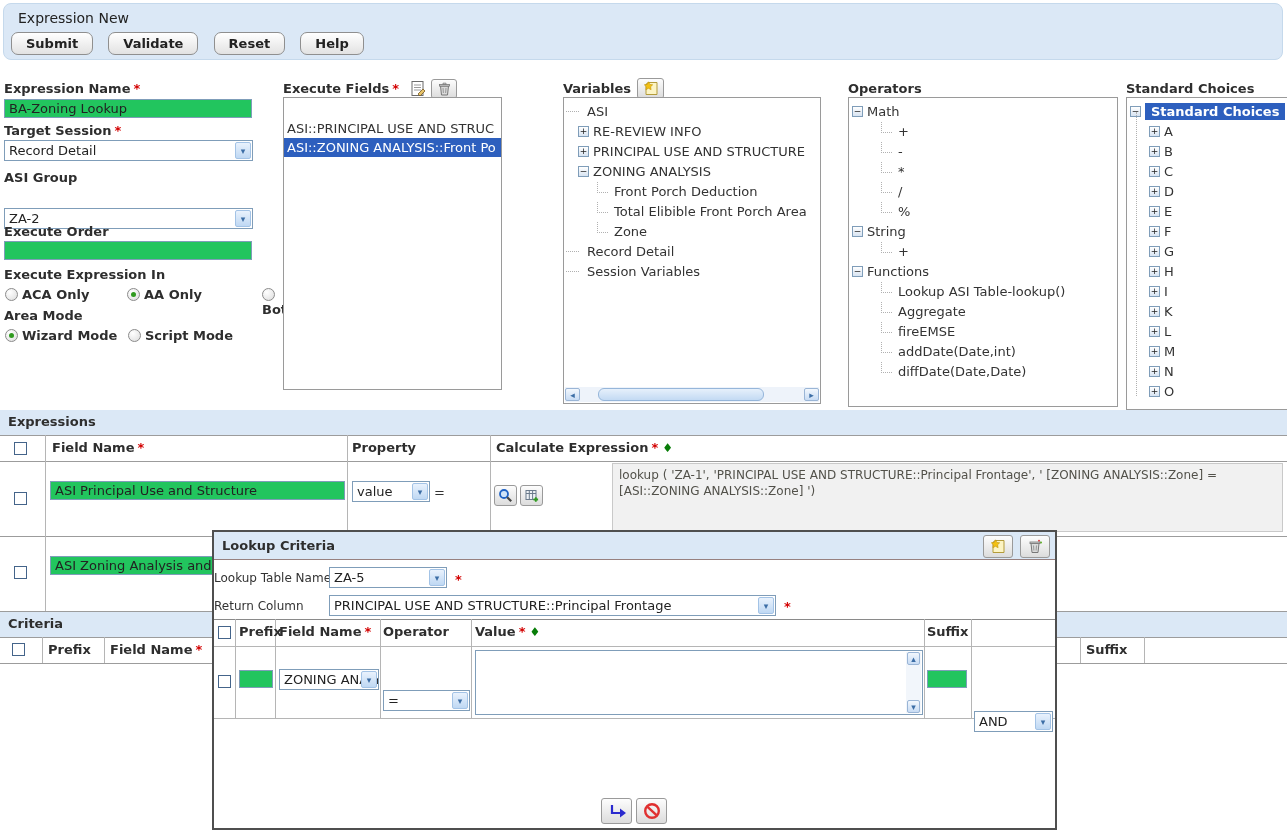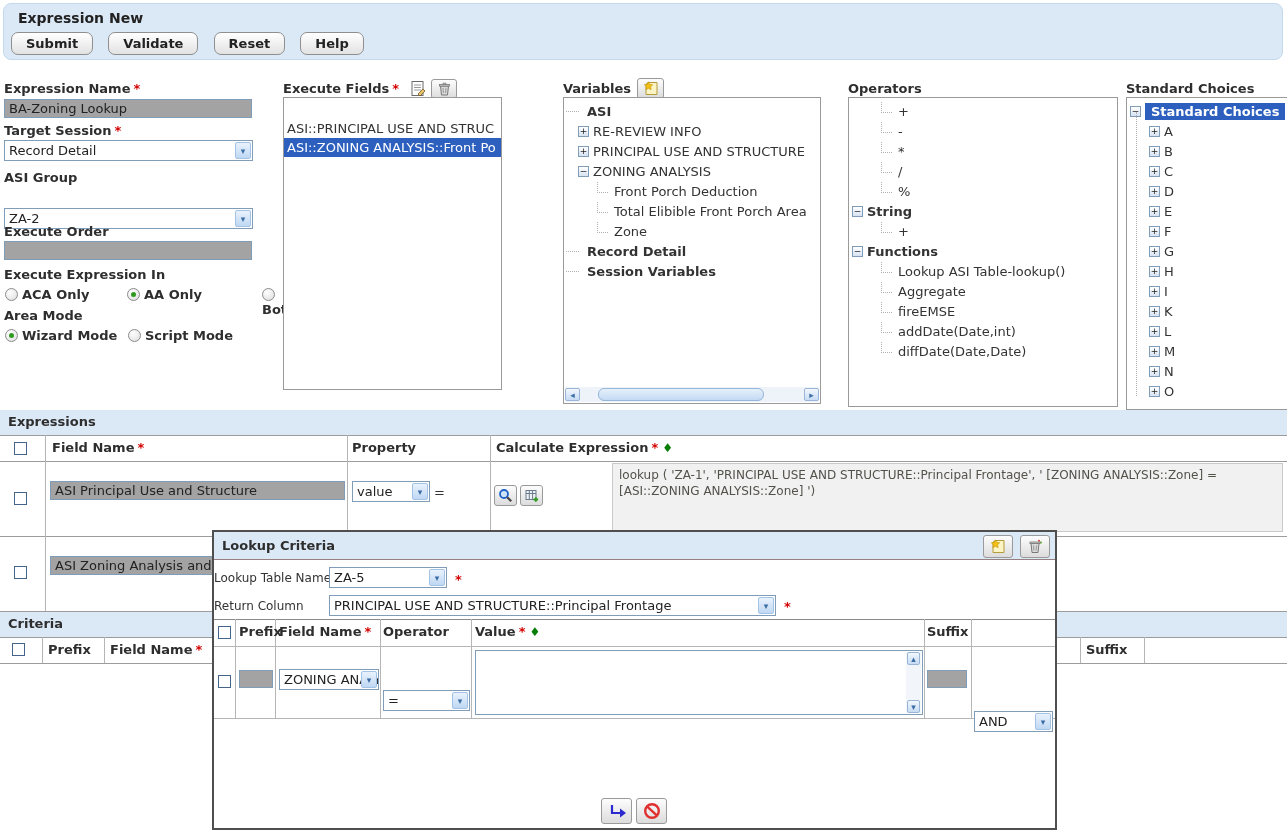--- a/index.html
+++ b/index.html
@@ -1,28 +1,28 @@
 <!DOCTYPE html>
 <html><head>
 <meta charset="utf-8">
 <style>
 *{margin:0;padding:0;box-sizing:border-box}
 html,body{background:#fff}
 body{font-family:"DejaVu Sans","Liberation Sans",sans-serif;font-size:13px;color:#333}
 .stage{position:relative;width:1287px;height:831px;background:#fff;overflow:hidden}
 .abs{position:absolute}
-.bold{font-weight:bold}
+.bold{font-weight:normal}
 .lbl{font-weight:bold;color:#2e2e2e;white-space:nowrap}
 .plain{color:#333;white-space:nowrap}
 .req{color:#d30000;font-weight:bold;margin-left:3px}
 .dia{color:#087d08;margin-left:4px;font-size:12px}
 .band{background:#dbe8f6}
 .btn{display:inline-block;background:linear-gradient(#ffffff,#e2e2e2);border:1px solid #8f8f8f;border-radius:7px;font-weight:bold;font-size:13px;color:#222;padding:3px 14px;margin-right:11px;cursor:pointer;font-family:inherit;white-space:nowrap}
 .icobtn{background:linear-gradient(#fdfdfd,#dcdcdc);border:1px solid #9a9a9a;border-radius:3px;display:flex;align-items:center;justify-content:center;cursor:pointer}
-.txt{border:1px solid #7f9db9;background:#a3a3a3;font-family:inherit;font-size:13px;color:#222;padding:1px 4px}
+.txt{border:1px solid #7f9db9;background:#22c55e;font-family:inherit;font-size:13px;color:#222;padding:1px 4px}
 .sel{border:1px solid #7f9db9;background:#fff;position:relative;height:21px;display:flex;align-items:center;color:#222}
 .sel .stext{overflow:hidden;white-space:nowrap;padding:0 18px 0 4px;flex:1}
 .sel .arw{position:absolute;right:1px;top:1px;bottom:1px;width:16px;background:linear-gradient(#e9f2fd,#bfd8f3);border:1px solid #a3c3e6;border-radius:2px;display:flex;align-items:center;justify-content:center}
 .arw::before{content:"▾";color:#3c6ea6;font-size:9px}
 .box{border:1px solid #9a9a9a;background:#fff;overflow:hidden}
 .tree{padding-top:3px}
 .trow{height:20px;display:flex;align-items:center;white-space:nowrap;overflow:hidden}
 .exp{width:11px;height:11px;border:1px solid #7f9db9;background:linear-gradient(#fff,#d7e3f1);font-size:9px;line-height:9px;text-align:center;color:#222;flex:none}
 .exp.plus::before{content:"+"}
 .exp.minus::before{content:"−"}
@@ -176,20 +176,24 @@
         <div class="thumb abs" style="left:8%;width:74%;top:0;height:13px"></div>
       </div>
       <div class="scrollarw right"></div>
     </div>
   </div>
 
   <div class="abs lbl" style="left:848px;top:81px">Operators</div>
   <div class="abs box" style="left:848px;top:97px;width:270px;height:310px">
     <div class="tree">
       <div class="trow">
+          <span class="exp minus" style="margin-left:3px"></span>
+          <span class="tl bold">Math</span>
+        </div>
+      <div class="trow">
           <span class="elb" style="margin-left:32px"></span>
           <span class="tl">+</span>
         </div>
       <div class="trow">
           <span class="elb" style="margin-left:32px"></span>
           <span class="tl">-</span>
         </div>
       <div class="trow">
           <span class="elb" style="margin-left:32px"></span>
           <span class="tl">*</span>

